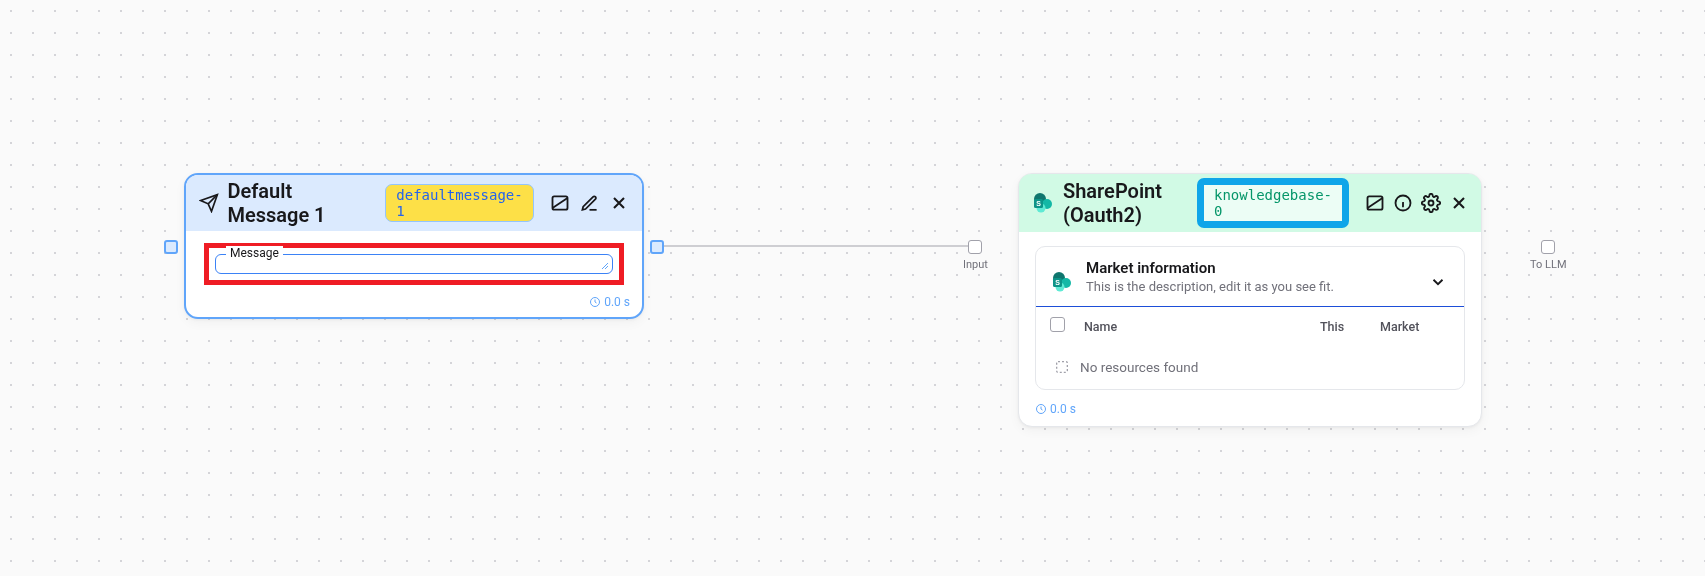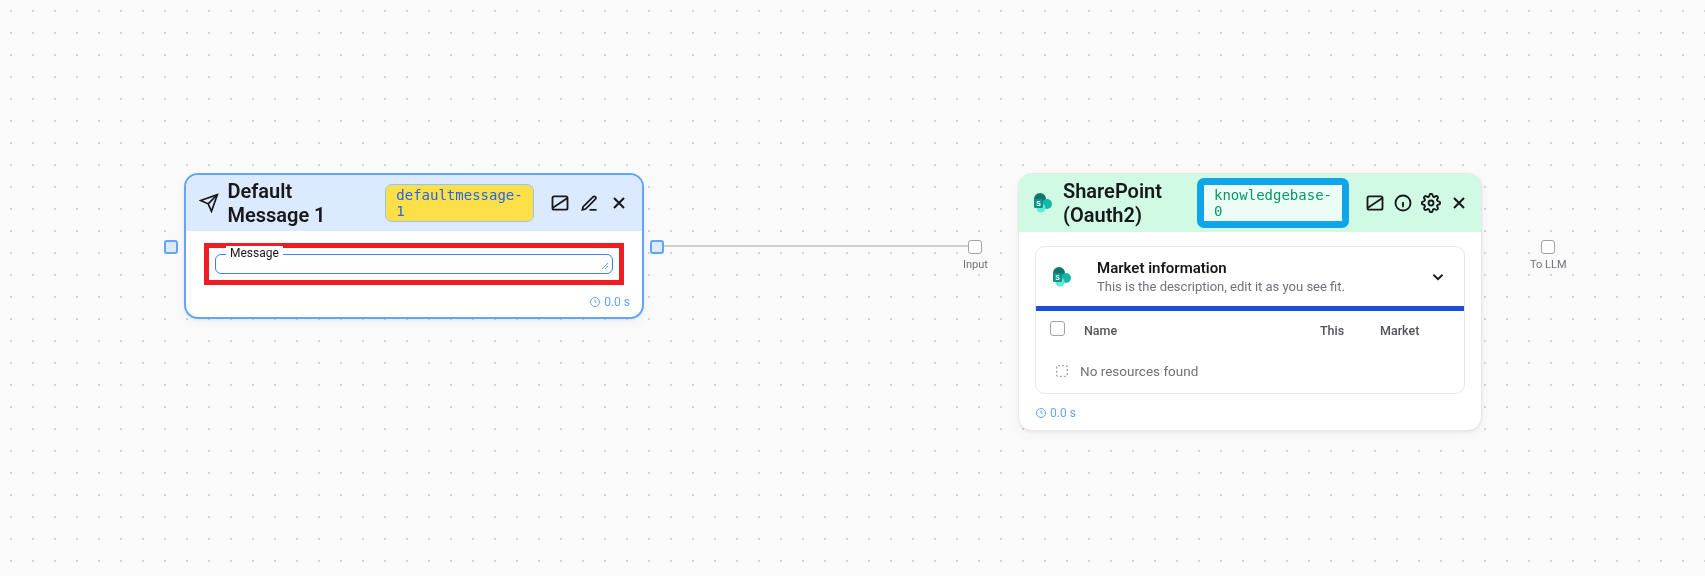--- a/index.html
+++ b/index.html
@@ -122,41 +122,41 @@
 .sp-body {
   padding: 14px 16px 4px;
 }
 .sp-card {
   border: 1px solid #e5e7eb;
   border-radius: 10px;
   overflow: hidden;
 }
 .sp-info {
   display: flex;
-  align-items: center;
+  align-items: flex-end;
   padding: 12px 14px;
-  gap: 23px;
+  gap: 12px;
 }
 .sp-info-text .name {
   font-size: 15px;
   font-weight: 600;
   color: #18181b;
 }
 .sp-info-text .desc {
   font-size: 13px;
   color: #71717a;
   margin-top: 2px;
 }
 .table-head {
   display: flex;
   padding: 10px 14px;
   font-size: 12.5px;
   font-weight: 500;
   color: #52525b;
-  border-top: 5px solid #1d4ed8;
+  border-top: 1px solid #1d4ed8;
   align-items: center;
 }
 .col-check { width: 28px; }
 .col-name { flex: 1; padding-left: 6px; }
 .col-size { width: 60px; }
 .col-status { width: 70px; }
 .empty-row {
   display: flex;
   align-items: center;
   gap: 10px;

